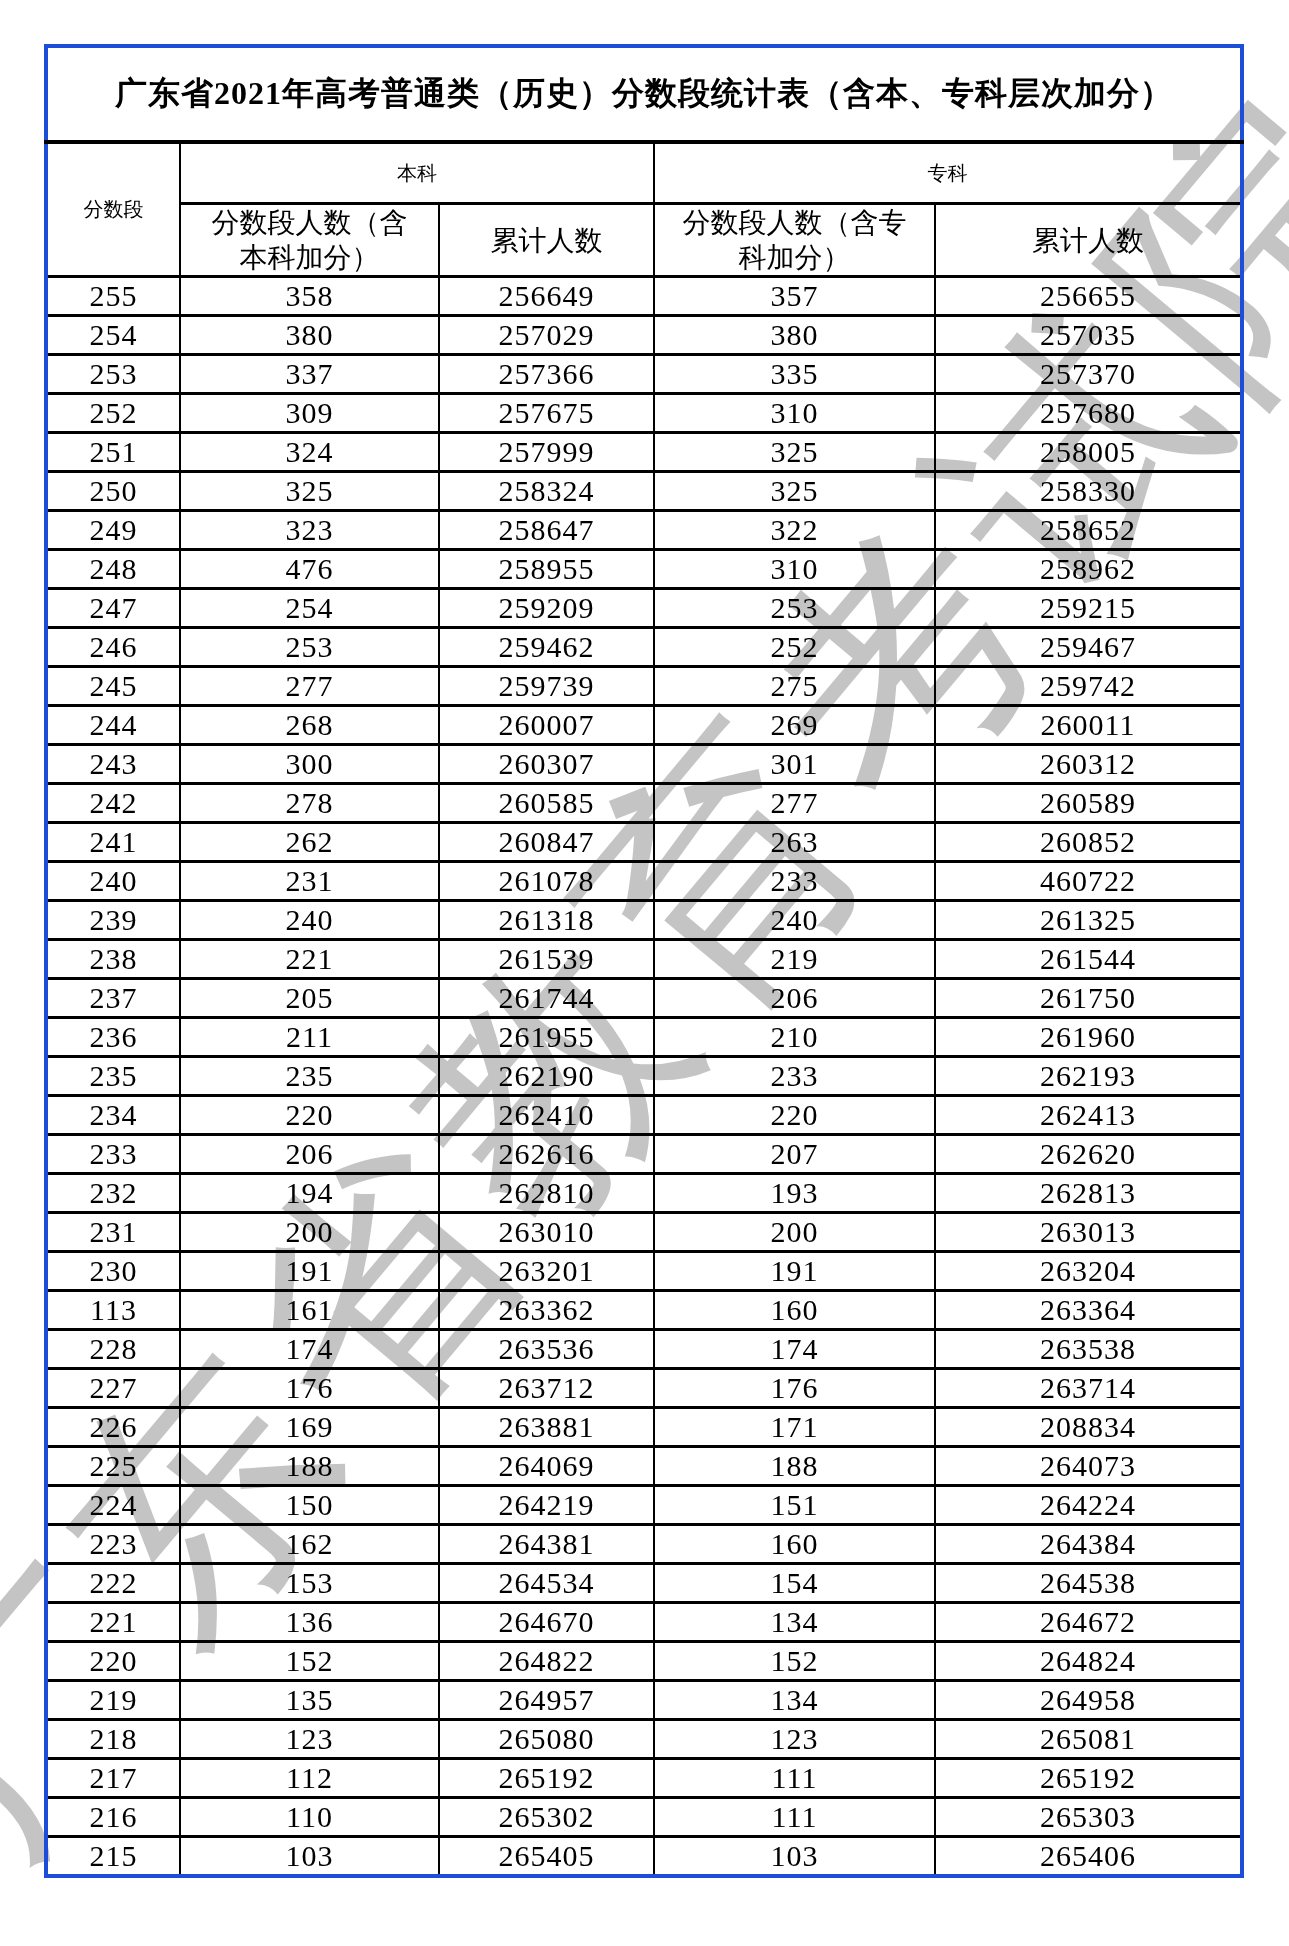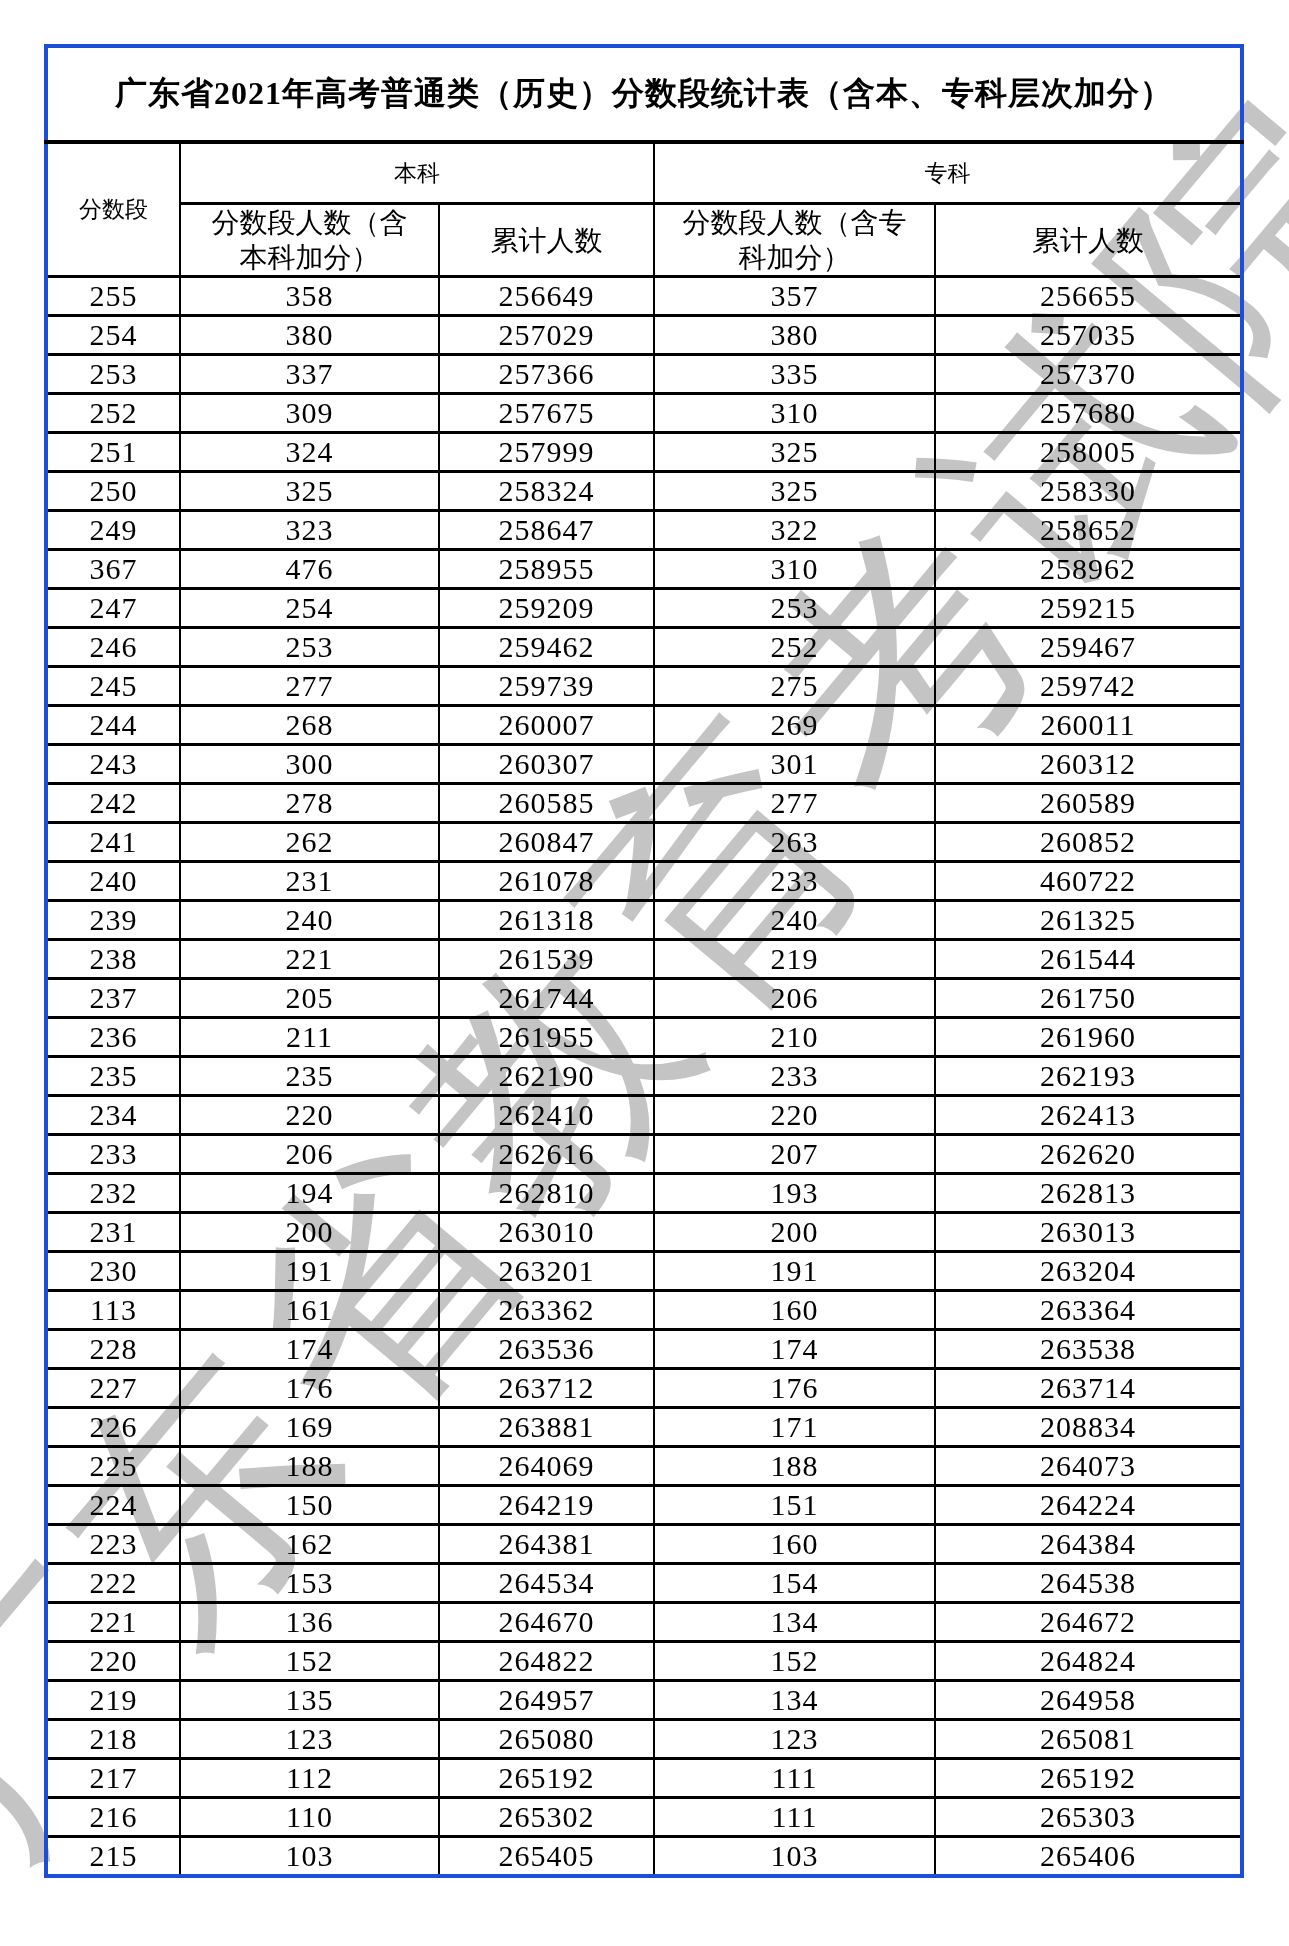--- a/index.html
+++ b/index.html
@@ -42,21 +42,21 @@
     padding:0;
     overflow:hidden;
   }
   tr.title-row td {
     height:92px;
     font-size:32px;
     font-weight:bold;
     letter-spacing:1px;
     border-bottom-width:4px;
   }
-  tr.head1 td { height:58px; font-size:23px; }
+  tr.head1 td { height:58px; font-size:20px; }
   tr.head2 td { height:70px; font-size:28px; white-space:pre-line; line-height:1.25; }
   td.score-band-head { font-size:28px; }
   tbody.data td {
     height:36px;
     font-size:30px;
     letter-spacing:1px;
   }
 </style>
 </head>
 <body>
@@ -133,21 +133,21 @@
         <td>258330</td>
       </tr>
       <tr>
         <td>249</td>
         <td>323</td>
         <td>258647</td>
         <td>322</td>
         <td>258652</td>
       </tr>
       <tr>
-        <td>367</td>
+        <td>248</td>
         <td>476</td>
         <td>258955</td>
         <td>310</td>
         <td>258962</td>
       </tr>
       <tr>
         <td>247</td>
         <td>254</td>
         <td>259209</td>
         <td>253</td>

